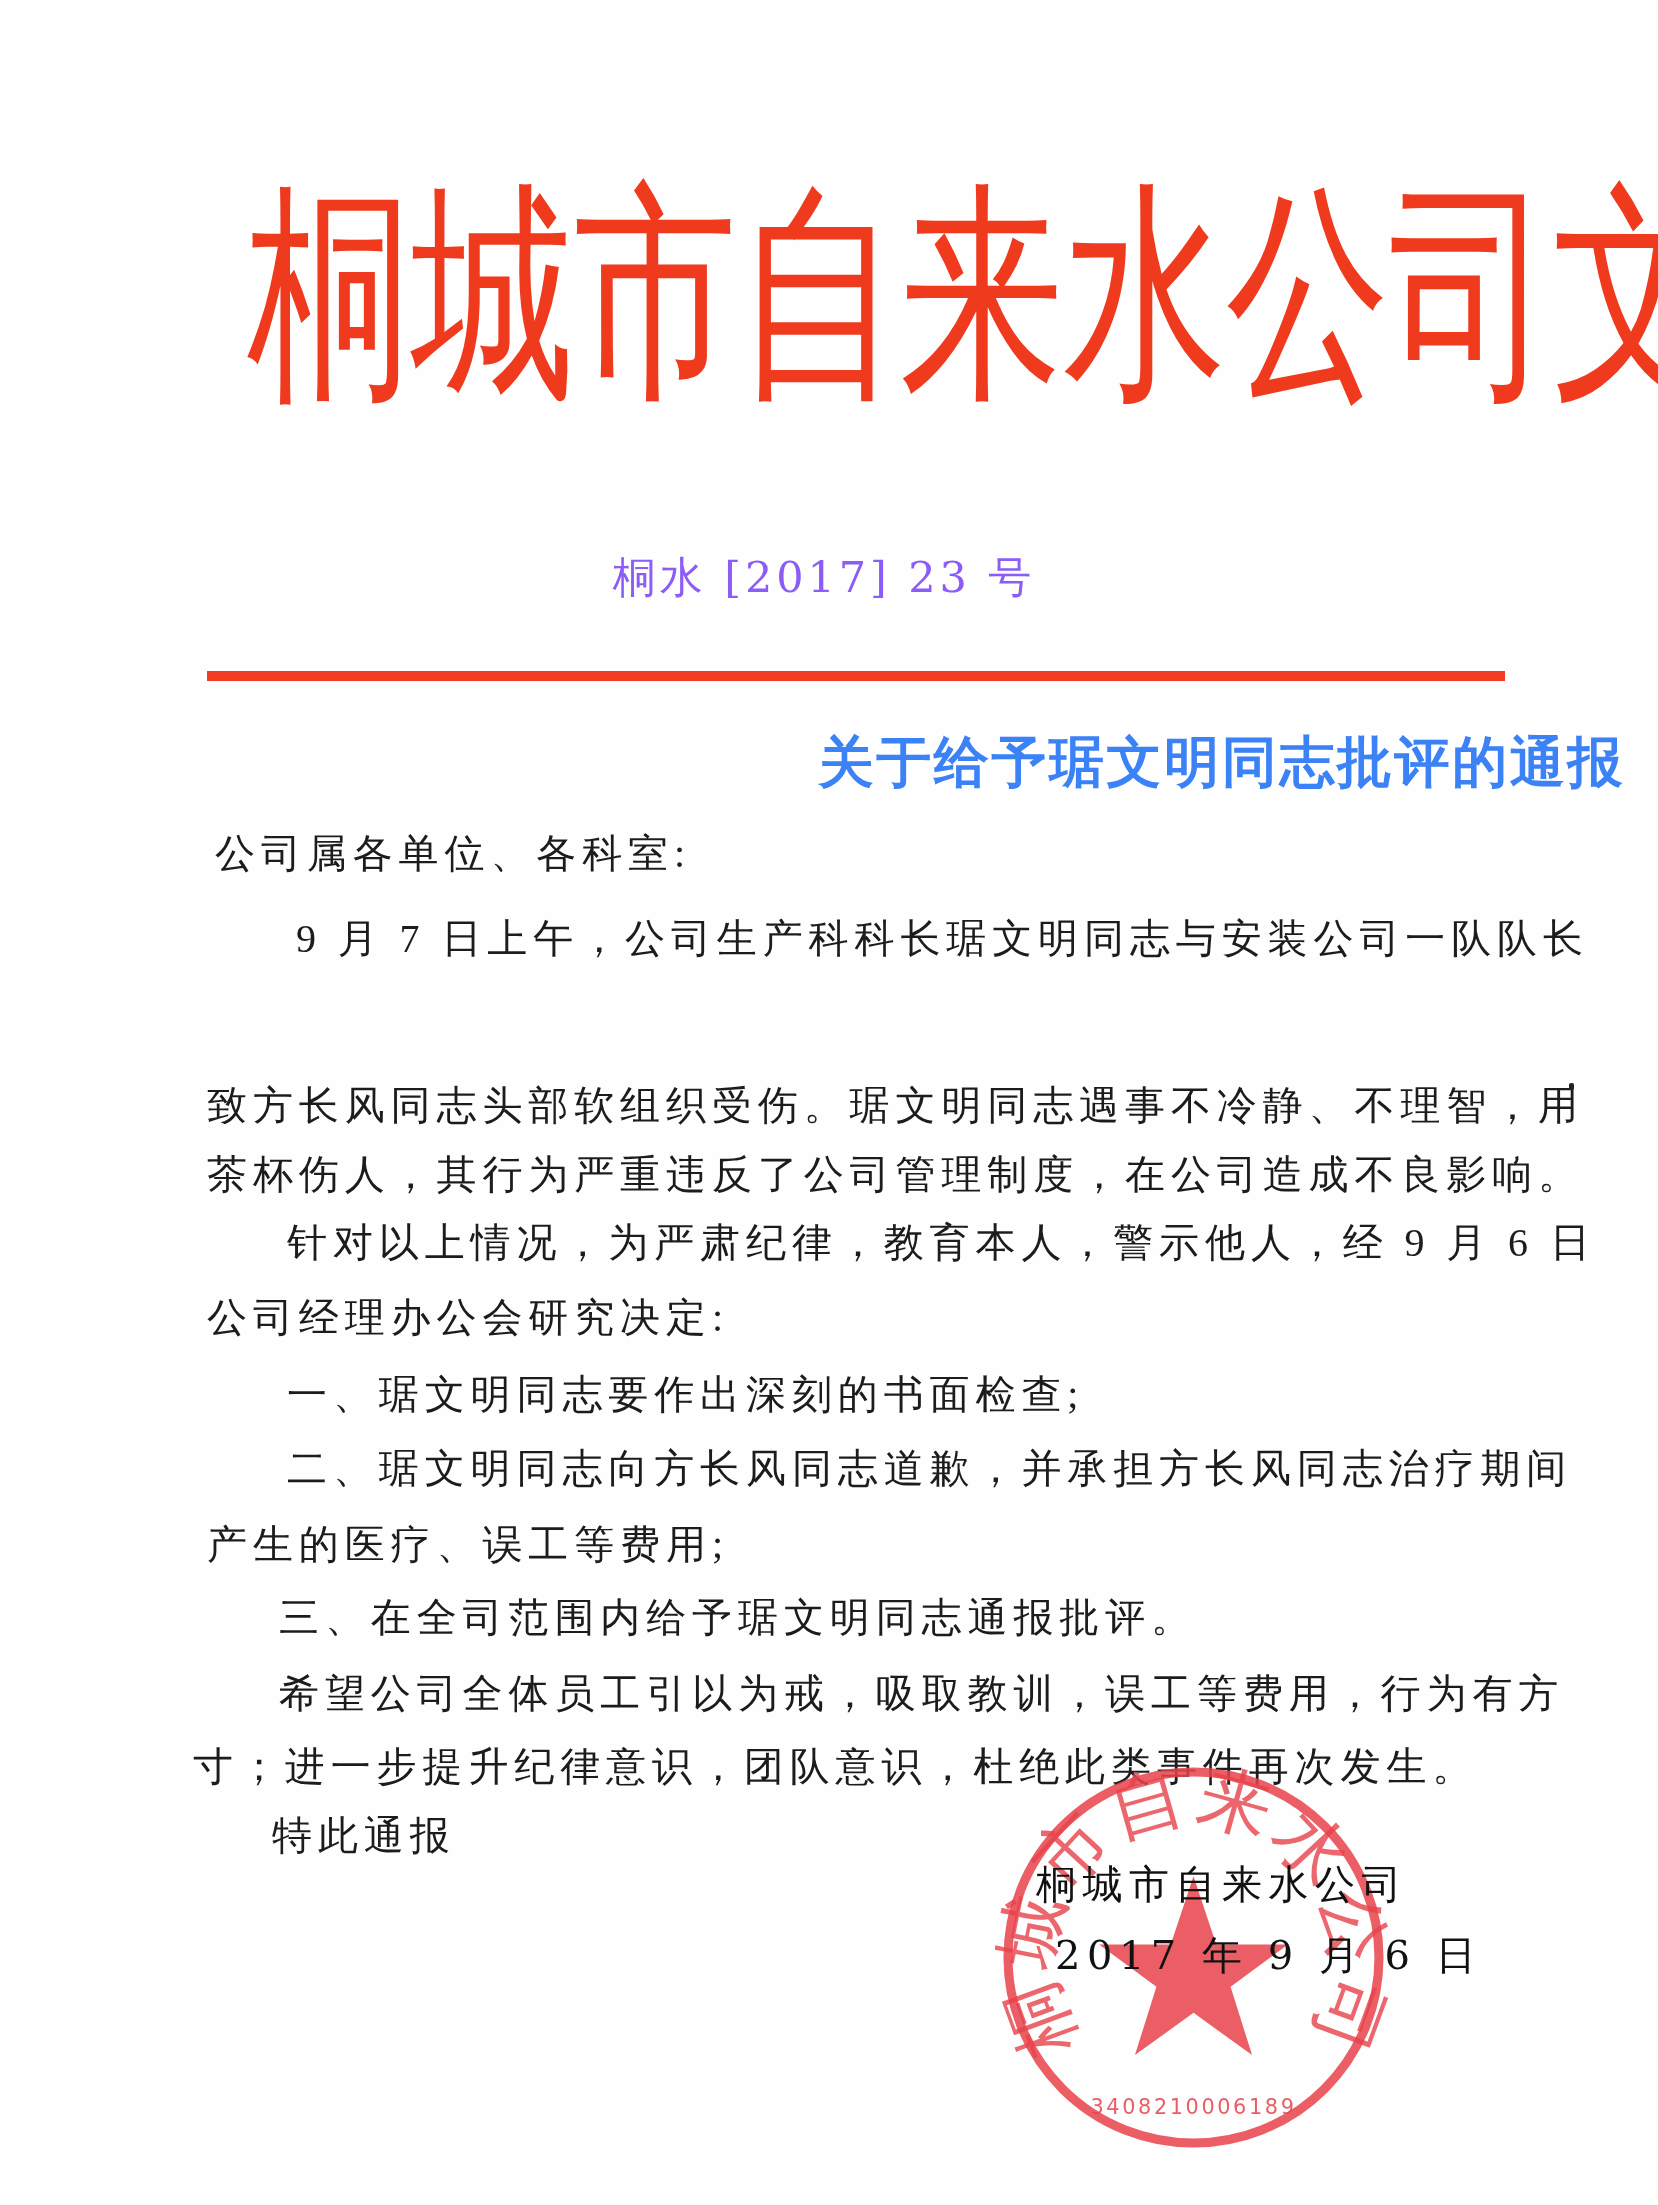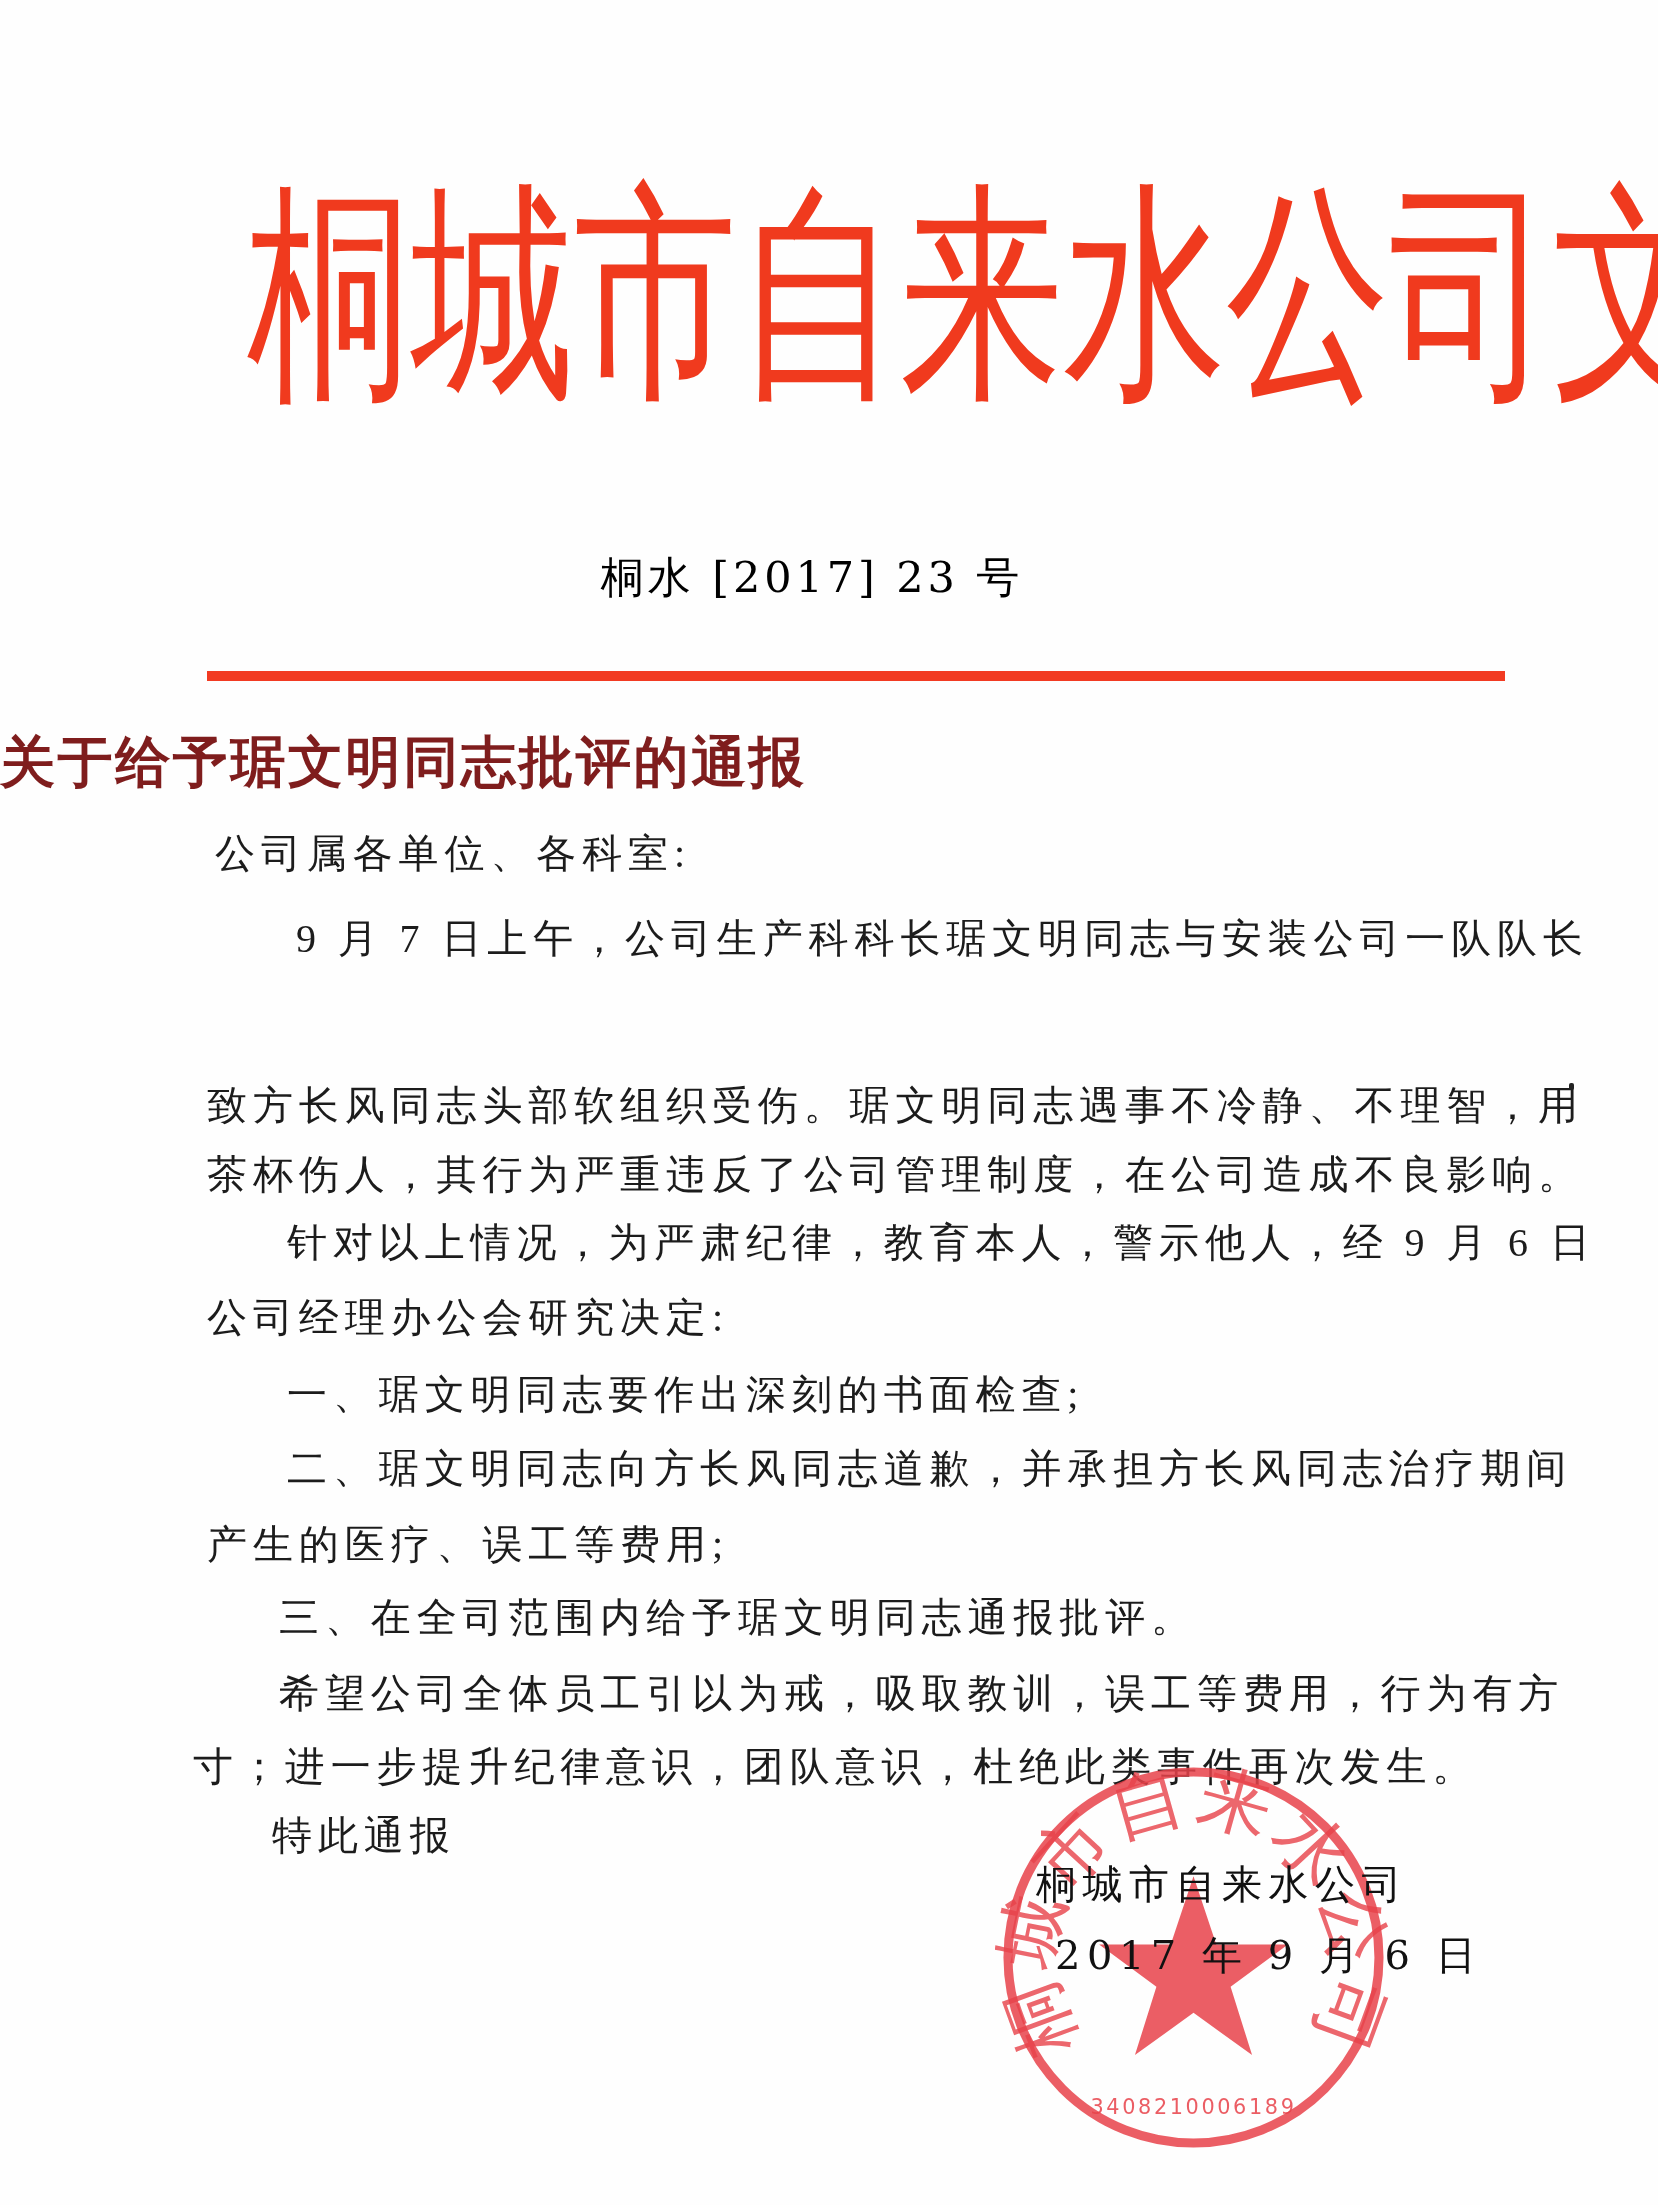--- a/index.html
+++ b/index.html
@@ -7,28 +7,28 @@
          font-family: "DejaVu Serif", "Liberation Serif", serif; color: #1a1a1a; }
   .page { position: absolute; left: 0; top: 0; width: 1659px; height: 2205px; background: #fefefe; }
 
   .masthead { position: absolute; left: 248px; top: 176px; width: 1173px; height: 235px;
               display: flex; justify-content: space-between; align-items: center; }
   .masthead span { display: inline-block; font-family: "DejaVu Sans", "Liberation Sans", sans-serif;
                    font-size: 163px; line-height: 1; color: #f03a1e; font-weight: normal;
                    transform: scaleY(1.42); transform-origin: center; letter-spacing: 0; }
 
   .docno { position: absolute; left: 0; width: 1585px; top: 549px; text-align: center;
-           font-size: 43px; letter-spacing: 3.9px; color: #000000; padding-left: 0; }
+           font-size: 43px; letter-spacing: 3.9px; color: #8b5cf6; padding-left: 12px; }
   .docno-inner { display: inline-block; margin-left: 39px; }
 
   .red-rule { position: absolute; left: 207px; top: 671px; width: 1298px; height: 10.4px; background: #f23b22; }
 
-  .title { position: absolute; left: 0; width: 1625px; top: 726px; text-align: left;
+  .title { position: absolute; left: 0; width: 1625px; top: 726px; text-align: right;
            font-family: "DejaVu Sans", "Liberation Sans", sans-serif; font-weight: bold;
-           font-size: 55px; letter-spacing: 2.6px; color: #7f1d1d; }
+           font-size: 55px; letter-spacing: 2.6px; color: #3b82f6; }
 
   .body-line { position: absolute; font-size: 40px; letter-spacing: 5.9px; color: #1c1c1c; white-space: nowrap;
                font-family: Liberation Serif, serif; }
 
   .signature { position: absolute; font-size: 40px; letter-spacing: 6.5px; color: #111; white-space: nowrap;
                font-family: "DejaVu Serif", "Liberation Serif", serif; z-index: 3; }
 
   .seal { position: absolute; left: 995px; top: 1759px; width: 397px; height: 397px; z-index: 2; }
   .seal svg { width: 100%; height: 100%; }
 

